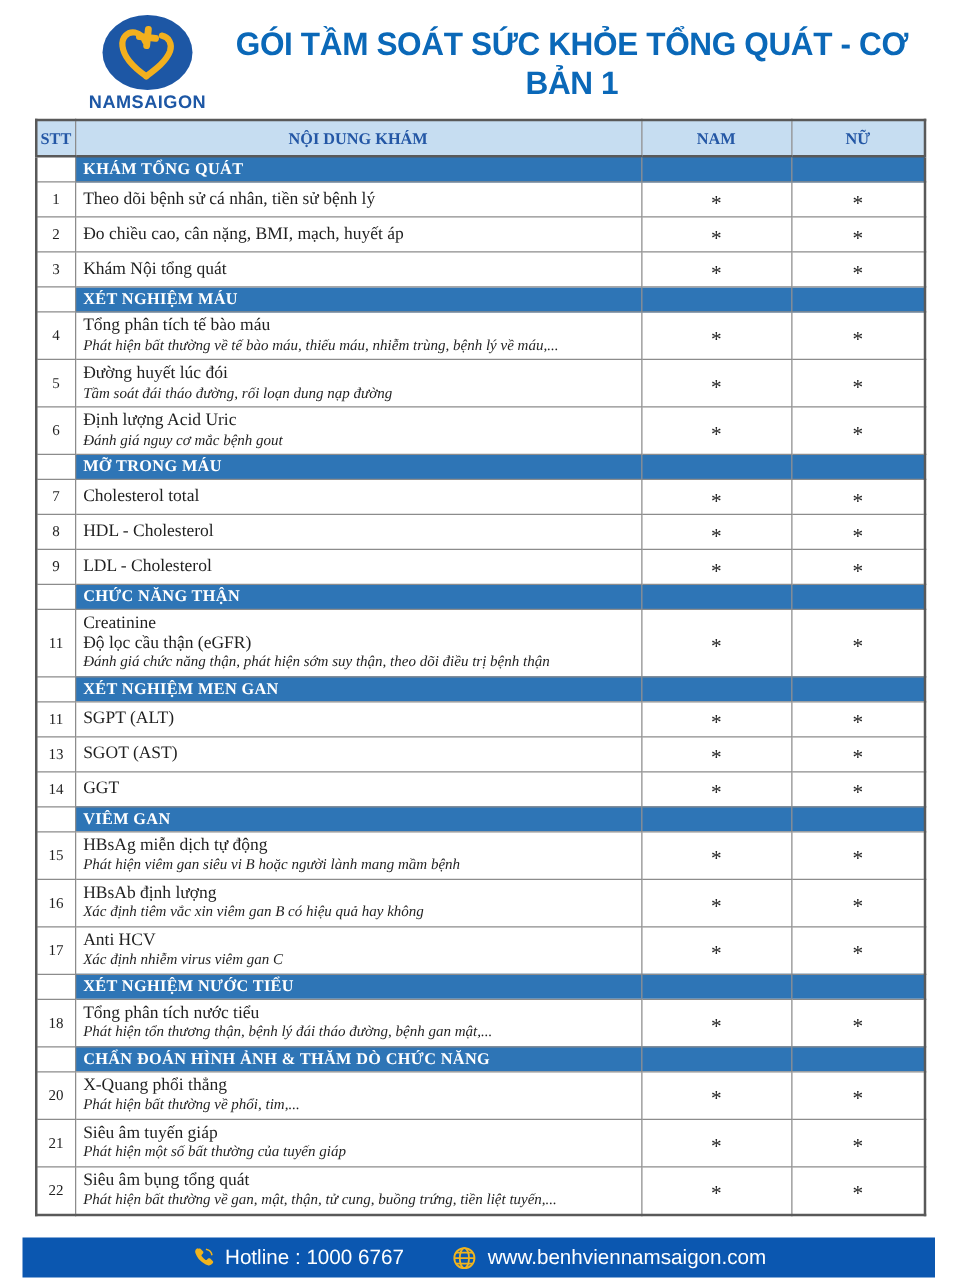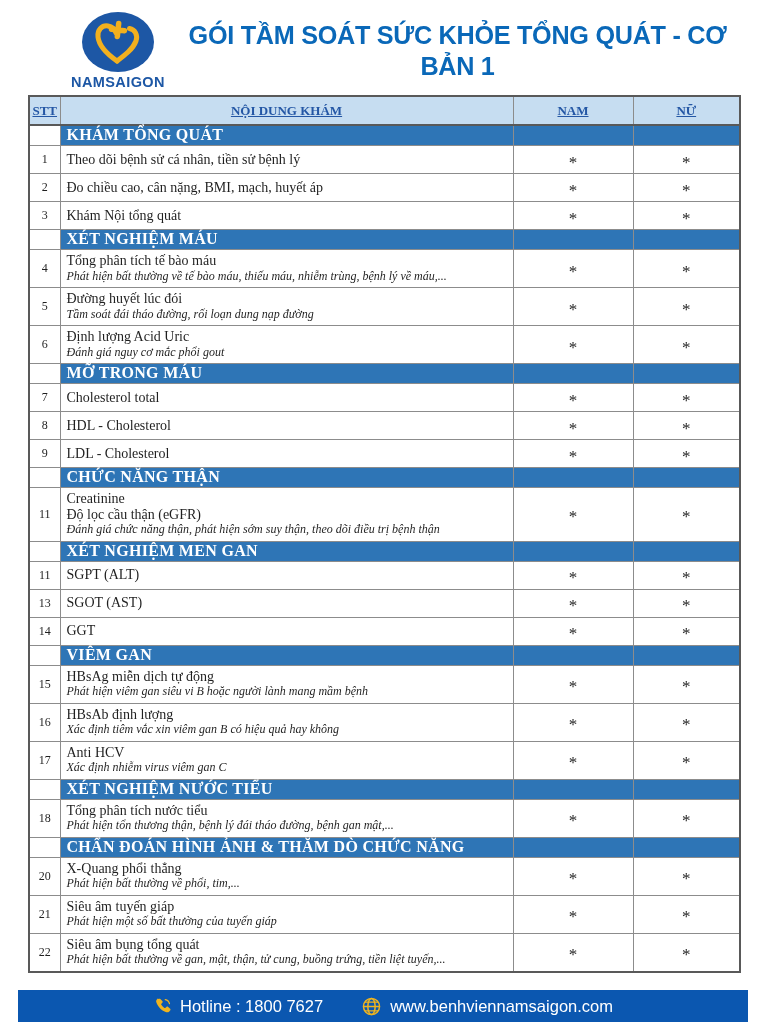--- a/index.html
+++ b/index.html
@@ -24,24 +24,24 @@
   .header{display:flex;align-items:center;height:95px;padding:8px 28px 2px 58px;}
   .logo{width:120px;display:flex;flex-direction:column;align-items:center;}
   .logo-text{font-family:"Liberation Sans",sans-serif;font-weight:700;font-size:14.5px;color:var(--logo-blue);letter-spacing:.4px;margin-top:1px;}
   .title{flex:1;text-align:center;font-family:"Liberation Sans",sans-serif;font-weight:700;font-size:26px;color:var(--title-blue);letter-spacing:-.3px;transform:scaleX(.97);}
 
   
   .table-wrap{margin:0 26px 0 28px;}
   table{width:711px;border-collapse:collapse;table-layout:fixed;border:2px solid var(--border-outer);}
   col.c-stt{width:31px;} col.c-content{width:453px;} col.c-nam{width:120px;} col.c-nu{width:107px;}
   th,td{border:1px solid var(--border-inner);}
-  thead th{height:29px;background:var(--thead-bg);color:var(--thead-text);font-size:13px;font-weight:700;text-align:center;border-bottom:2px solid var(--border-outer);text-decoration:underline;}
+  thead th{height:29px;background:var(--thead-bg);color:var(--thead-text);font-size:13px;font-weight:700;text-align:center;border-bottom:2px solid var(--border-outer);}
   tr.section-row td{height:15px;background:var(--section-bg);padding:0 0 1px 6px;}
   tr.section-row td.blank{background:#ffffff;}
-  .section-title{color:#ffffff;font-weight:700;font-size:16px;letter-spacing:.3px;line-height:14px;white-space:nowrap;}
+  .section-title{color:#ffffff;font-weight:700;font-size:13px;letter-spacing:.3px;line-height:14px;white-space:nowrap;}
   td.num{text-align:center;font-size:12px;padding:2px 1px;}
   td.content{padding:3px 6px;line-height:15.5px;}
   .item-name{font-size:14px;}
   .item-desc{font-size:12px;font-style:italic;}
   td.mark{text-align:center;font-size:17px;line-height:10px;padding-top:6px;}
   tr.r1 td{height:28px;} tr.r2 td{height:37px;} tr.r3 td{height:52px;}
 
   
   .footer{position:absolute;left:18px;right:17px;bottom:2px;height:32px;background:var(--footer-bg);
           display:flex;align-items:center;justify-content:center;gap:12px;
@@ -135,21 +135,21 @@
               <div class="item-name">Đường huyết lúc đói</div>
               <div class="item-desc">Tầm soát đái tháo đường, rối loạn dung nạp đường</div>
             </td>
             <td class="mark">*</td>
             <td class="mark">*</td>
           </tr>
           <tr class="item-row r2">
             <td class="num">6</td>
             <td class="content">
               <div class="item-name">Định lượng Acid Uric</div>
-              <div class="item-desc">Đánh giá nguy cơ mắc phổi gout</div>
+              <div class="item-desc">Đánh giá nguy cơ mắc bệnh gout</div>
             </td>
             <td class="mark">*</td>
             <td class="mark">*</td>
           </tr>
           <tr class="section-row">
             <td class="blank"></td>
             <td><span class="section-title">MỠ TRONG MÁU</span></td>
             <td></td>
             <td></td>
           </tr>
@@ -307,21 +307,21 @@
         </tbody>
     </table>
   </div>
 
   <div class="footer">
     <div class="grp">
       <svg width="19" height="19" viewBox="0 0 24 24">
         <path fill="#f0b41e" d="M7.1 2.6c.6-.6 1.6-.6 2.2 0l2.5 2.5c.6.6.6 1.6 0 2.2l-1.2 1.2c-.35.35-.4.9-.12 1.3a16.2 16.2 0 0 0 4 4c.4.28.95.23 1.3-.12l1.2-1.2c.6-.6 1.6-.6 2.2 0l2.5 2.5c.6.6.6 1.6 0 2.2l-1.1 1.1c-1 1-2.5 1.4-3.8.9-2.9-1-5.5-2.6-7.7-4.8S5.2 9.6 4.2 6.7c-.5-1.3-.1-2.8.9-3.8l1-1z"></path>
         <path fill="none" stroke="#f0b41e" stroke-width="1.6" stroke-linecap="round" d="M15.5 3.2a6.5 6.5 0 0 1 5.3 5.3"></path>
       </svg>
-      <span>Hotline : 1800 7627</span>
+      <span>Hotline : 1000 6767</span>
     </div>
     <div class="spacer"></div>
     <div class="grp">
       <svg width="21" height="21" viewBox="0 0 24 24">
         <g fill="none" stroke="#f0b41e" stroke-width="1.7">
           <circle cx="12" cy="12" r="9.2"></circle>
           <ellipse cx="12" cy="12" rx="4.2" ry="9.2"></ellipse>
           <path d="M2.8 12 h18.4 M4.3 7 h15.4 M4.3 17 h15.4"></path>
         </g>
       </svg>

